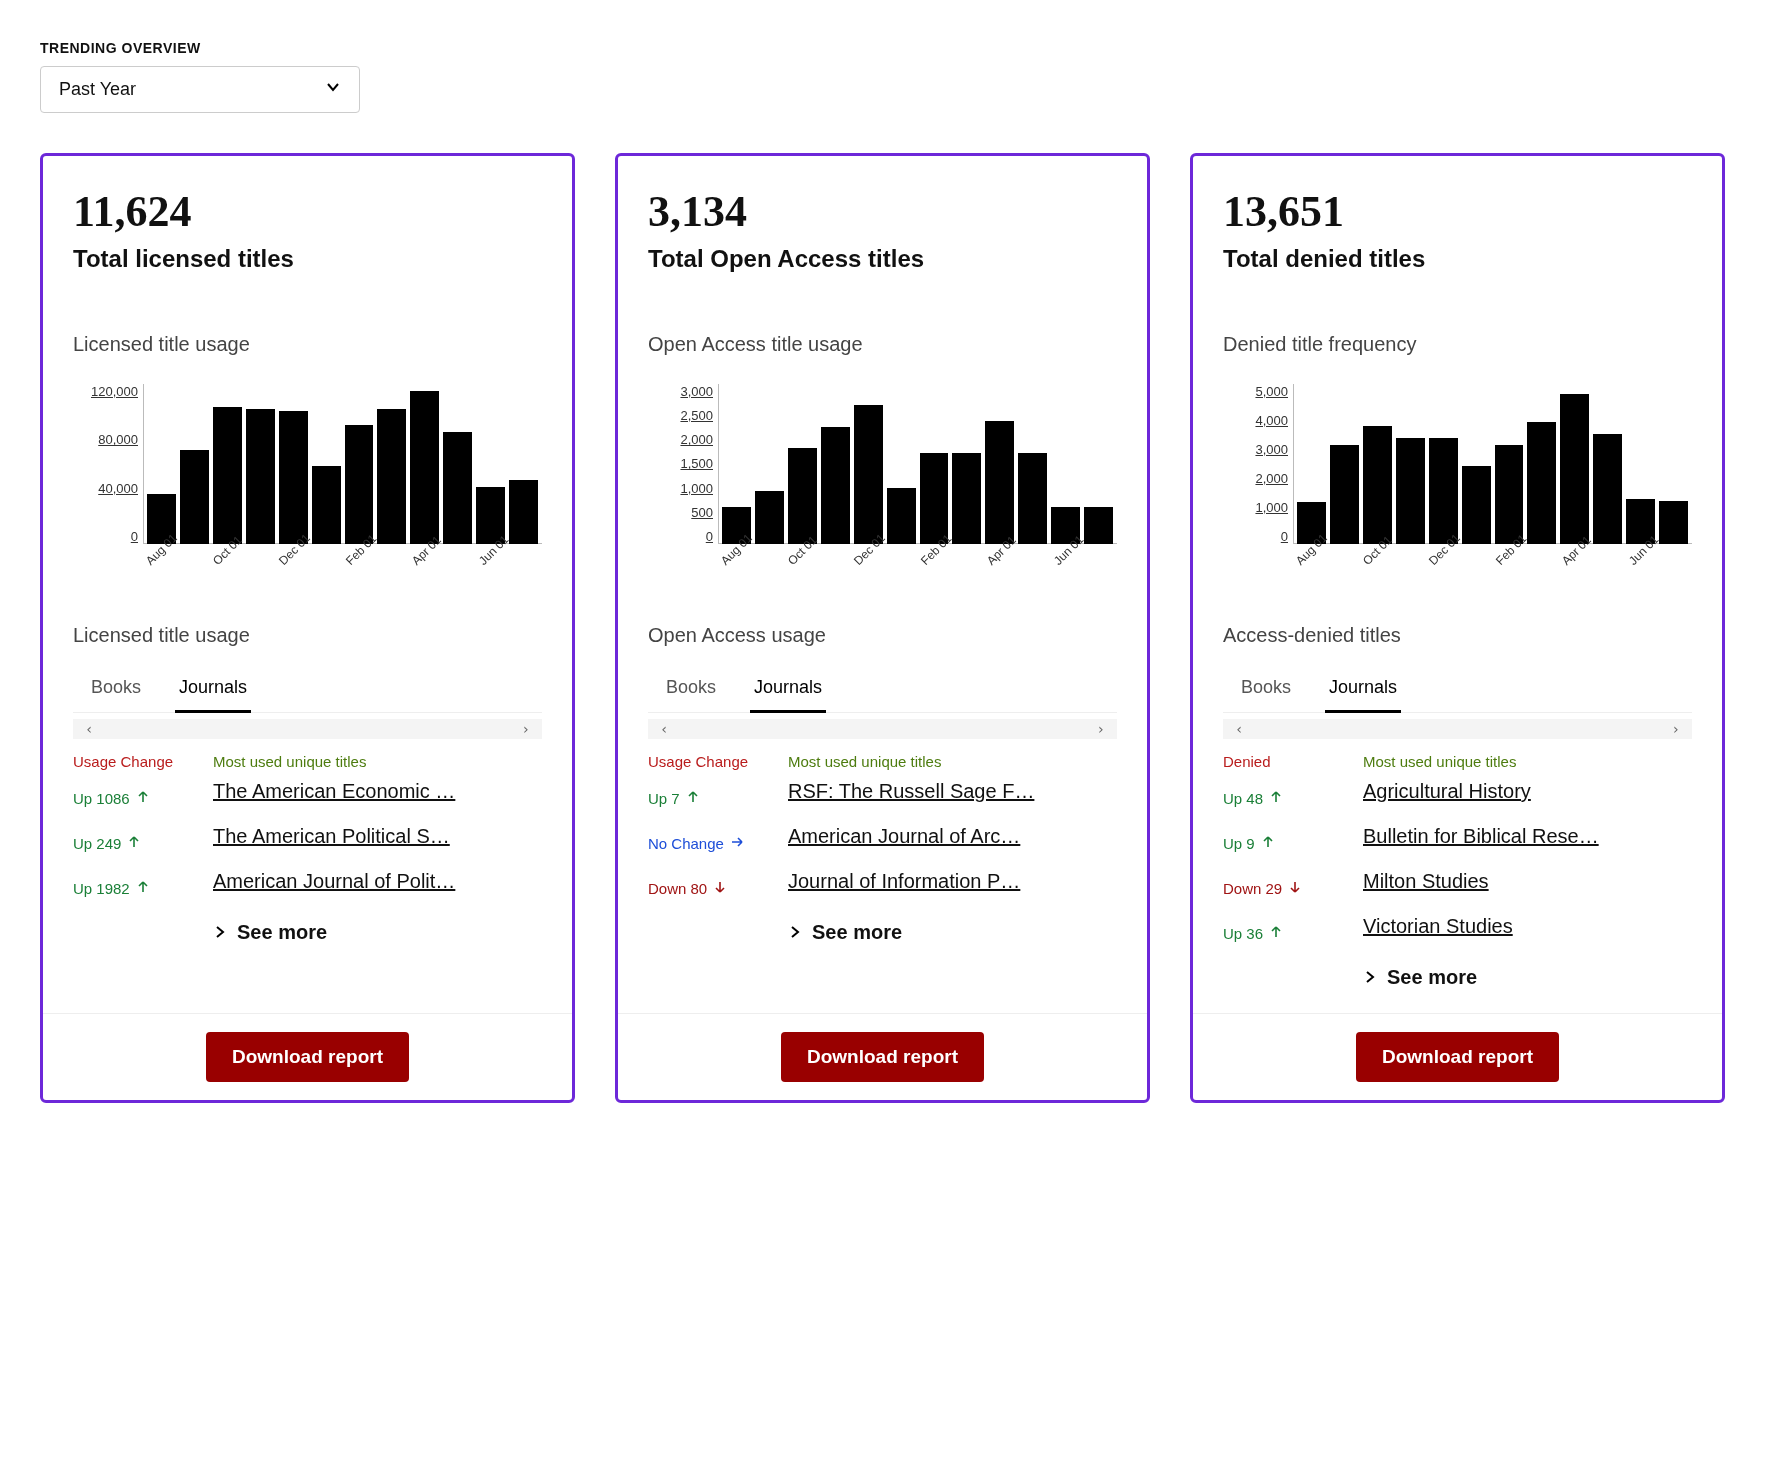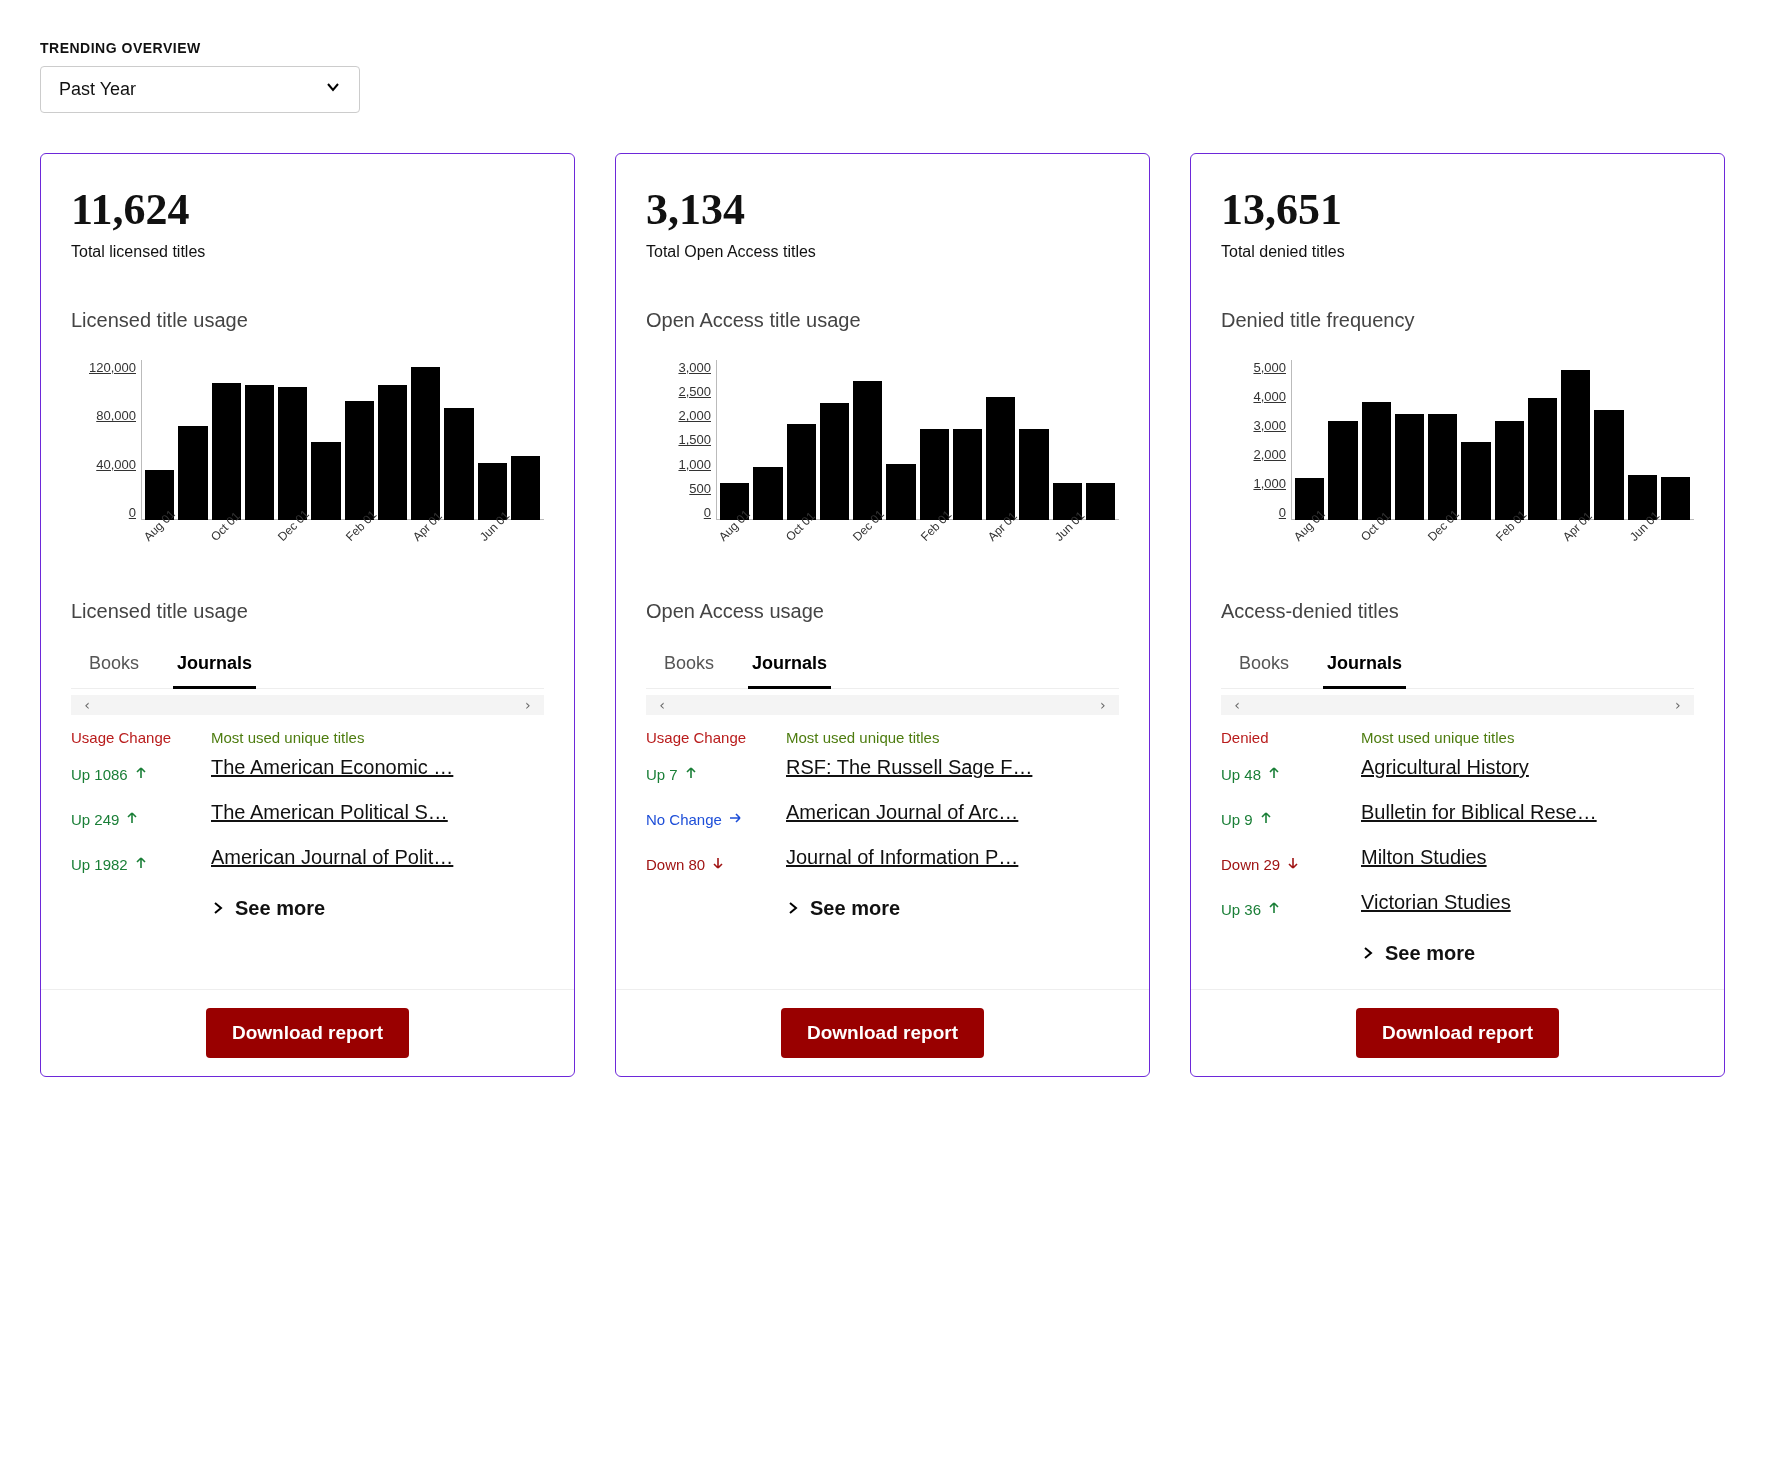--- a/index.html
+++ b/index.html
@@ -27,40 +27,40 @@
     font-size: 18px;
     cursor: pointer;
     margin-bottom: 40px;
   }
   .cards {
     display: flex;
     gap: 40px;
   }
   .card {
     flex: 1;
-    border: 1px solid #6d28d9;
+    border: 3px solid #6d28d9;
     border-radius: 6px;
     background: #fff;
     display: flex;
     flex-direction: column;
   }
   .card-body {
     padding: 30px 30px 10px 30px;
     flex: 1;
   }
   .metric-value {
     font-family: Georgia, "Times New Roman", serif;
     font-size: 44px;
     font-weight: 700;
     margin: 0 0 8px 0;
   }
   .metric-label {
-    font-size: 16px;
-    font-weight: 400;
-    margin-bottom: 48px;
+    font-size: 24px;
+    font-weight: 700;
+    margin-bottom: 60px;
   }
   .chart-title {
     font-size: 20px;
     color: #444;
     margin-bottom: 28px;
   }
   .chart {
     height: 200px;
     margin-bottom: 40px;
     position: relative;
@@ -138,21 +138,21 @@
   .tab {
     padding: 10px 4px 12px 4px;
     font-size: 18px;
     color: #555;
     cursor: pointer;
     border-bottom: 3px solid transparent;
     margin-bottom: -1px;
   }
   .tab.active {
     color: #000;
-    font-weight: 700;
+    font-weight: 400;
     border-bottom-color: #000;
   }
   .scroll-strip {
     background: #f4f4f4;
     display: flex;
     justify-content: space-between;
     align-items: center;
     padding: 2px 8px;
     font-size: 14px;
     color: #666;

